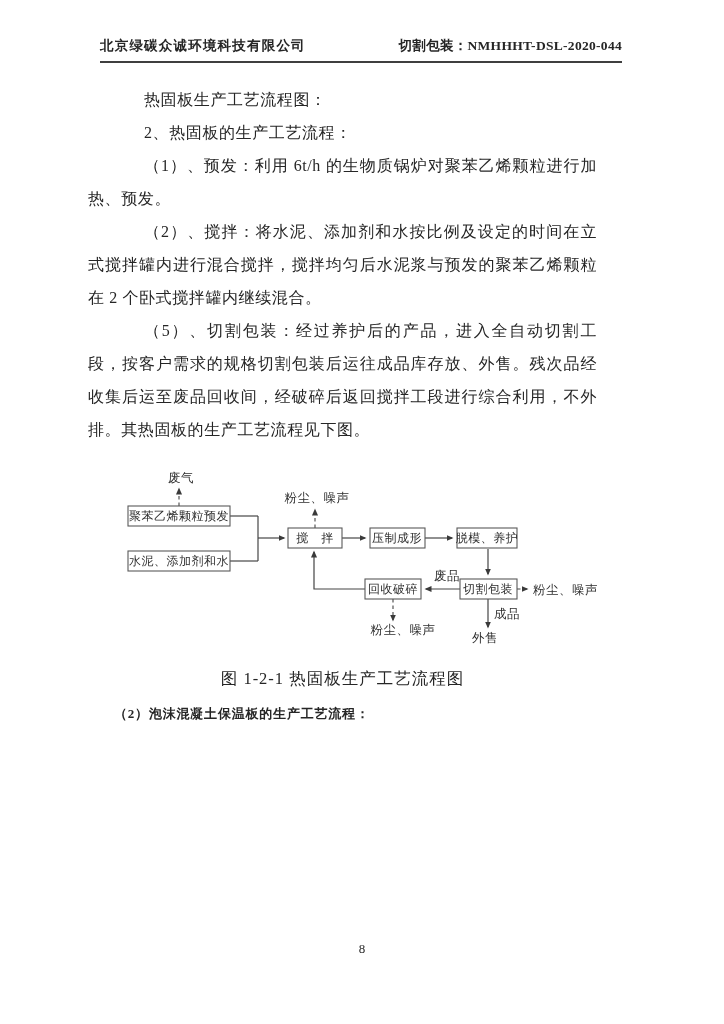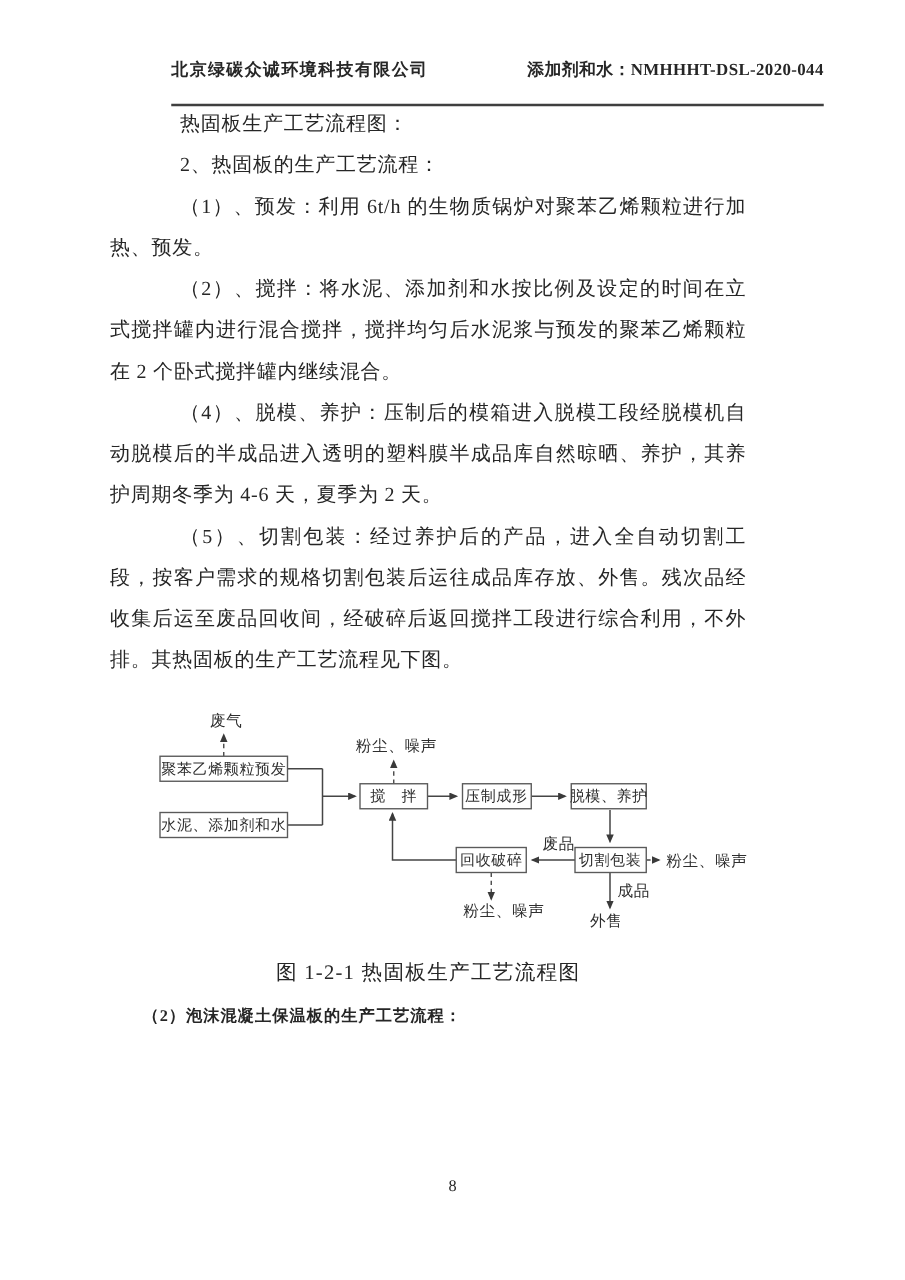--- a/index.html
+++ b/index.html
@@ -2,23 +2,23 @@
 <html><head>
 <meta charset="utf-8">
 <style>
   html,body { margin:0; padding:0; background:#ffffff; }
   .page {
     position:relative; width:724px; height:1024px; background:#ffffff;
     font-family:"Liberation Serif","DejaVu Serif",serif; color:#262626; overflow:hidden;
   }
   
   .header {
-    position:absolute; left:100px; top:47px; width:522px;
+    position:absolute; left:100px; top:37px; width:522px;
     display:flex; justify-content:space-between; align-items:flex-end;
-    font-size:13.5px; padding-bottom:18px; border-bottom:2px solid #3f3f3f;margin-left:37px;
+    font-size:13.5px; padding-bottom:6px; border-bottom:2px solid #3f3f3f;
   }
   .header .company { letter-spacing:1.2px; font-weight:600; }
   .header .docno { font-weight:600; letter-spacing:0.3px; }
   .header .docno .num { font-weight:700; }
   
   .body { position:absolute; left:88px; top:83px; width:509px; }
   p.para {
     margin:0; font-size:16px; line-height:33px; letter-spacing:0.6px;
     text-align:justify; text-align-last:left; text-indent:56px;
   }
@@ -36,29 +36,28 @@
   
   .pageno { position:absolute; top:941px; left:0; width:724px; text-align:center; font-size:13px; }
 </style>
 </head>
 <body>
 
 <div class="page">
 
   <div class="header">
     <span class="company">北京绿碳众诚环境科技有限公司</span>
-    <span class="docno"><span>添加剂和水：</span><span class="num">NMHHHT-DSL-2020-044</span></span>
+    <span class="docno"><span>切割包装：</span><span class="num">NMHHHT-DSL-2020-044</span></span>
   </div>
 
   <div class="body">
     <p class="para">热固板生产工艺流程图：</p>
     <p class="para">2、热固板的生产工艺流程：</p>
     <p class="para">（1）、预发：利用 6t/h 的生物质锅炉对聚苯乙烯颗粒进行加热、预发。</p>
     <p class="para">（2）、搅拌：将水泥、添加剂和水按比例及设定的时间在立式搅拌罐内进行混合搅拌，搅拌均匀后水泥浆与预发的聚苯乙烯颗粒在 2 个卧式搅拌罐内继续混合。</p>
-    <p class="para">（4）、脱模、养护：压制后的模箱进入脱模工段经脱模机自动脱模后的半成品进入透明的塑料膜半成品库自然晾晒、养护，其养护周期冬季为 4-6 天，夏季为 2 天。</p>
     <p class="para">（5）、切割包装：经过养护后的产品，进入全自动切割工段，按客户需求的规格切割包装后运往成品库存放、外售。残次品经收集后运至废品回收间，经破碎后返回搅拌工段进行综合利用，不外排。其热固板的生产工艺流程见下图。</p>
 
     <div class="diagram">
       <svg width="540" height="195" viewBox="0 0 540 195" xmlns="http://www.w3.org/2000/svg">
         <defs>
           <marker id="arr" markerWidth="9" markerHeight="8" refX="5.5" refY="3" orient="auto" markerUnits="userSpaceOnUse">
             <path d="M0,0 L7,3 L0,6 z" fill="#3a3a3a"></path>
           </marker>
         </defs>
 

